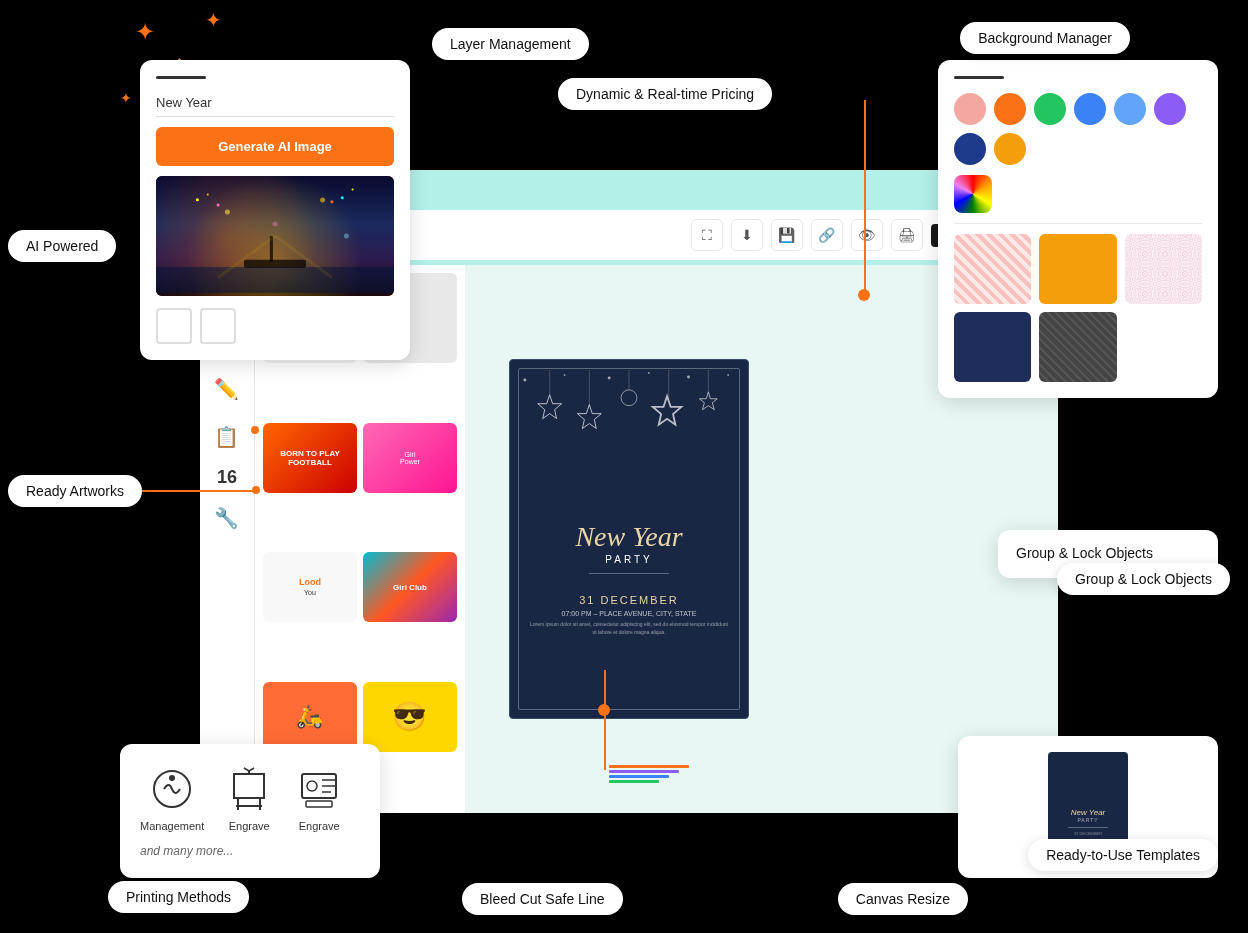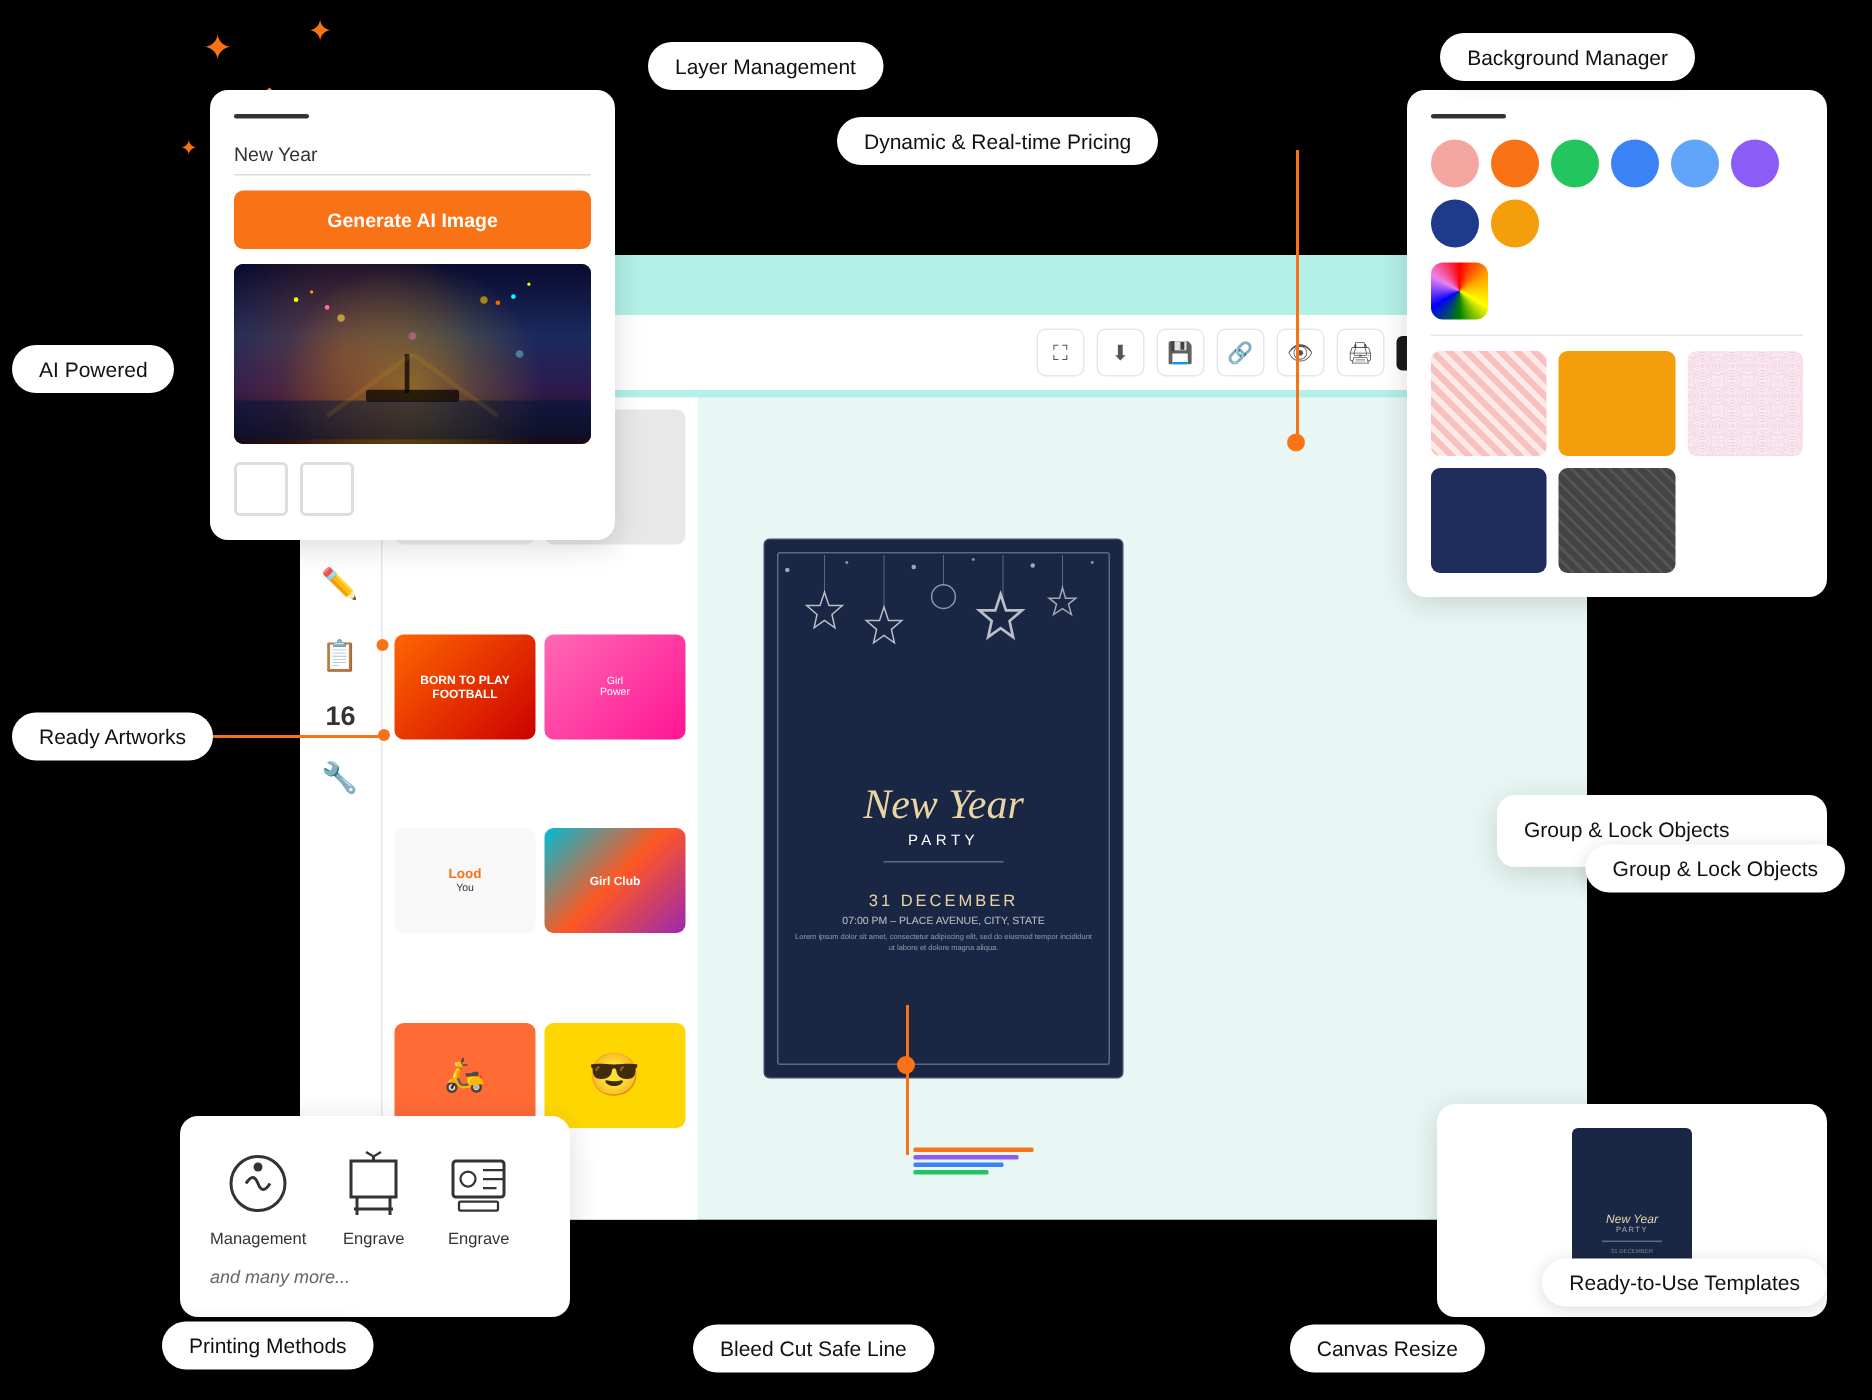--- a/index.html
+++ b/index.html
@@ -825,21 +825,21 @@
   </div>
 
   <div class="label-bubble" style="left:108px; bottom:20px;">
     <span>Printing Methods</span>
   </div>
 
   <div class="label-bubble" style="left:462px; bottom:18px;">
     <span>Bleed Cut Safe Line</span>
   </div>
 
-  <div class="label-bubble" style="right:258px; bottom:18px;">
+  <div class="label-bubble" style="right:280px; bottom:18px;">
     <span>Canvas Resize</span>
   </div>
 
   <div class="label-bubble" style="right:30px; bottom:62px;">
     <span>Ready-to-Use Templates</span>
   </div>
 
   <div class="orange-line-v" style="left:864px; top:100px; height:200px;"></div>
   <div class="orange-circle" style="left:864px; top:295px;"></div>
 

